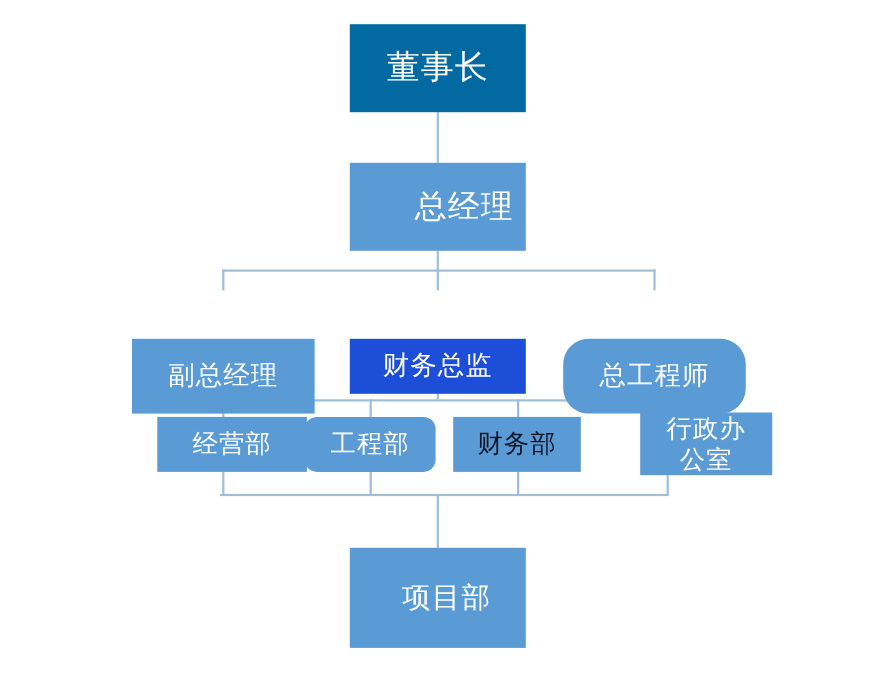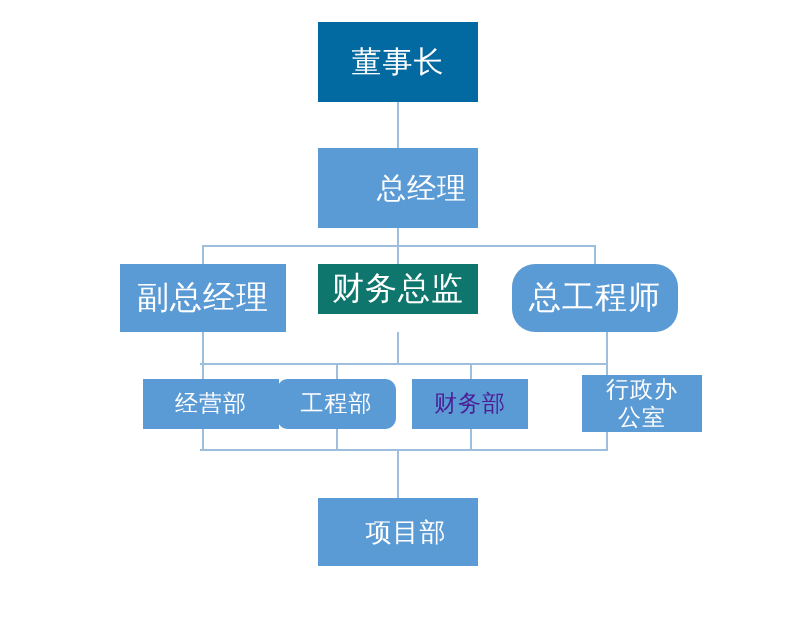--- a/index.html
+++ b/index.html
@@ -26,21 +26,21 @@
     justify-content: center;
     text-align: center;
     box-sizing: border-box;
     line-height: 1.18;
     letter-spacing: 1px;
     font-weight: 400;
     white-space: pre-line;
   }
   .lvl-1 { font-size: 30px; }
   .lvl-2 { font-size: 29px; padding-left: 48px; }
-  .lvl-3 { font-size: 32px; }
+  .lvl-3 { font-size: 24px; margin-top: 44px; }
   .lvl-4 { font-size: 23px; }
   .lvl-5 { font-size: 26px; }
 
   .connector {
     position: absolute;
     background: #9DBEDC;
   }
   .conn-v { width: 2px; }
   .conn-h { height: 2px; }
 </style>
@@ -63,21 +63,21 @@
     <div class="connector conn-v" style="left: 606px; top: 363px; background: rgb(157, 190, 220); height: 12px;"></div>
     <div class="connector conn-v" style="left: 202px; top: 429px; background: rgb(157, 190, 220); height: 20px;"></div>
     <div class="connector conn-v" style="left: 336px; top: 429px; background: rgb(157, 190, 220); height: 20px;"></div>
     <div class="connector conn-v" style="left: 470px; top: 429px; background: rgb(157, 190, 220); height: 20px;"></div>
     <div class="connector conn-v" style="left: 606px; top: 432px; background: rgb(157, 190, 220); height: 17px;"></div>
     <div class="connector conn-h" style="left: 200px; top: 449px; background: rgb(157, 190, 220); width: 408px;"></div>
     <div class="connector conn-v" style="left: 397px; top: 449px; background: rgb(157, 190, 220); height: 49px;"></div>
     <div class="org-node lvl-1" style="left: 318px; top: 22px; width: 160px; height: 80px; background: #0369a1; color: rgb(255, 255, 255);">董事长</div>
     <div class="org-node lvl-2" style="left: 318px; top: 148px; width: 160px; height: 80px; background: rgb(91, 155, 213); color: rgb(255, 255, 255);">总经理</div>
     <div class="org-node lvl-3" style="left: 120px; top: 264px; width: 166px; height: 68px; background: rgb(91, 155, 213); color: rgb(255, 255, 255);">副总经理</div>
-    <div class="org-node lvl-3" style="left: 318px; top: 264px; width: 160px; height: 50px; background: #0f766e; color: rgb(255, 255, 255);">财务总监</div>
+    <div class="org-node lvl-3" style="left: 318px; top: 264px; width: 160px; height: 50px; background: #1d4ed8; color: rgb(255, 255, 255);">财务总监</div>
     <div class="org-node lvl-3" style="left: 512px; top: 264px; width: 166px; height: 68px; background: rgb(91, 155, 213); color: rgb(255, 255, 255); border-radius: 23px;">总工程师</div>
     <div class="org-node lvl-4" style="left: 143px; top: 379px; width: 136px; height: 50px; background: rgb(91, 155, 213); color: rgb(255, 255, 255);">经营部</div>
     <div class="org-node lvl-4" style="left: 277px; top: 379px; width: 119px; height: 50px; background: rgb(91, 155, 213); color: rgb(255, 255, 255); border-radius: 11px;">工程部</div>
-    <div class="org-node lvl-4" style="left: 412px; top: 379px; width: 116px; height: 50px; background: rgb(91, 155, 213); color: #4c1d95;">财务部</div>
+    <div class="org-node lvl-4" style="left: 412px; top: 379px; width: 116px; height: 50px; background: rgb(91, 155, 213); color: #0f172a;">财务部</div>
     <div class="org-node lvl-4" style="left: 546px; top: 375px; width: 120px; height: 57px; background: rgb(91, 155, 213); color: rgb(255, 255, 255); margin-left: 36px;">行政办
 公室</div>
-    <div class="org-node lvl-5" style="left: 318px; top: 498px; width: 160px; height: 68px; background: rgb(91, 155, 213); color: rgb(255, 255, 255); padding-left: 16px;">项目部</div>
+    <div class="org-node lvl-5" style="left: 318px; top: 498px; width: 160px; height: 91px; background: rgb(91, 155, 213); color: rgb(255, 255, 255); padding-left: 16px;">项目部</div>
   </div>
 
 </body></html>

